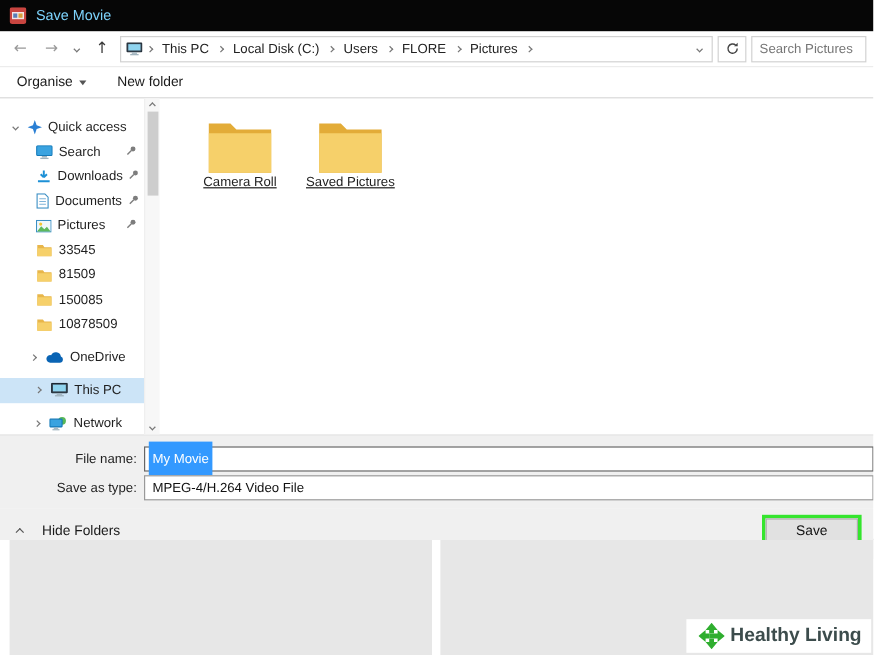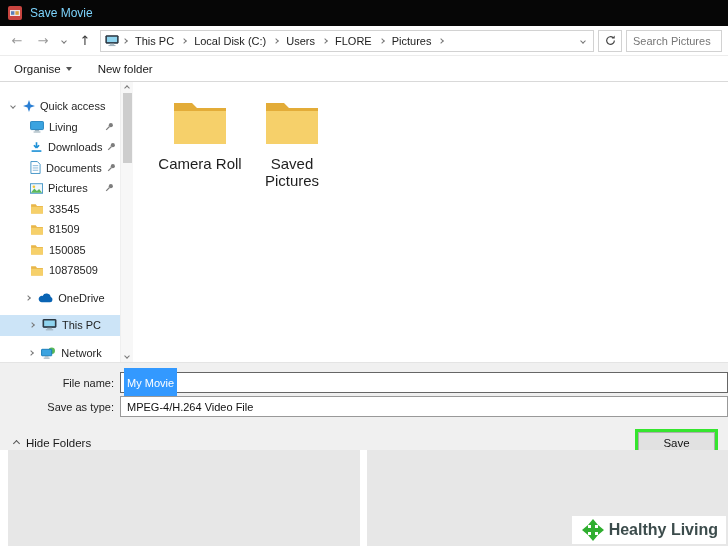--- a/index.html
+++ b/index.html
@@ -44,32 +44,32 @@
   .side-item.selected { background:#cce4f7; }
   .side-item .exp { width:10px; margin-left:-12px; display:flex; justify-content:center; }
   .pin { margin-left:auto; margin-right:6px; flex:none; }
 
   .vscroll { width:13px; flex:none; background:#f7f7f7; border-left:1px solid #efefef; display:flex; flex-direction:column; align-items:center; padding:4px 0; }
   .vscroll .track { flex:1; width:100%; display:flex; flex-direction:column; align-items:center; padding-top:3px; }
   .vscroll .thumb { width:9px; height:70px; background:#cdcdcd; }
 
   .main { flex:1; display:flex; align-items:flex-start; gap:2px; padding:12px 0 0 22px; }
   .tile { width:90px; display:flex; flex-direction:column; align-items:center; padding-top:4px; }
-  .tile .label { margin-top:9px; font-size:15px; color:#1f1f1f; text-align:center; }
+  .tile .label { margin-top:0; font-size:11px; color:#1f1f1f; text-align:center;text-decoration:underline; }
 
   
   .form-area { background:#f0f0f0; padding:6px 0 4px; border-top:1px solid #e4e4e4; }
   .form-row { display:flex; align-items:center; margin:3px 0; }
   .form-label { width:120px; text-align:right; padding-right:6px; font-size:11px; color:#1f1f1f; flex:none; }
   .textinput { flex:1; height:21px; background:#fff; border:1px solid #666; display:flex; align-items:center; padding:0 3px; font-size:11px; }
   .sel { background:#3399ff; color:#fff; padding:9px 3px; }
   .combo { flex:1; height:21px; background:#fff; border:1px solid #999; display:flex; align-items:center; padding:4px 6px; font-size:11px; color:#111; }
 
   .footerbar { background:#f0f0f0; height:42px; display:flex; align-items:center; padding:0 10px 4px 14px; }
-  .hidefolders { background:none; border:none; display:flex; align-items:center; gap:7px; font-size:11.5px; color:#1a1a1a; font-family:"Liberation Sans", sans-serif; }
+  .hidefolders { background:none; border:none; display:flex; align-items:center; gap:16px; font-size:11.5px; color:#1a1a1a; font-family:"Liberation Sans", sans-serif; }
   .save-frame { margin-left:auto; border:3px solid #35e52e; }
   .save-btn { width:77px; height:23px; background:#e1e1e1; border:1px solid #adadad; font-size:11.5px; color:#111; font-family:"Liberation Sans", sans-serif; }
 
   
   .below { position:absolute; top:450px; left:0; width:728px; height:96px; background:#fff; display:flex; gap:7px; padding-left:8px; }
   .panel { background:#e7e7e7; height:96px; }
   .panel.left { width:352px; }
   .panel.right { flex:1; }
   .watermark { position:absolute; right:2px; bottom:2px; display:flex; align-items:center; gap:5px; background:#fff; padding:3px 8px 3px 10px; }
   .watermark .wm-text { font-size:16px; font-weight:bold; color:#3c4c4c; }
@@ -176,21 +176,21 @@
         </div>
 
         <div class="side-item child">
           <span style="display:flex;">
             <svg width="14" height="12" viewBox="0 0 16 14">
                 <rect x="0.5" y="0.5" width="15" height="9.5" rx="1" fill="#3aa3e0" stroke="#1479b8"></rect>
                 <rect x="5.5" y="10.5" width="5" height="1.5" fill="#9fb2bd"></rect>
                 <rect x="4" y="12.2" width="8" height="1.3" fill="#9fb2bd"></rect>
               </svg>
           </span>
-          <span>Living</span>
+          <span>Search</span>
           <span class="pin"><svg width="9" height="9" viewBox="0 0 10 10">
                 <circle cx="6.5" cy="3.5" r="2.3" fill="#7d7d7d"></circle>
                 <path d="M5 5L1.3 8.7" stroke="#7d7d7d" stroke-width="1.3"></path>
               </svg></span>
         </div>
 
         <div class="side-item child">
           <span style="display:flex;">
             <svg width="13" height="12" viewBox="0 0 16 14">
                 <path d="M8 1v7M8 8L4.8 4.8M8 8l3.2-3.2" stroke="#1d90d6" stroke-width="2" fill="none"></path>

